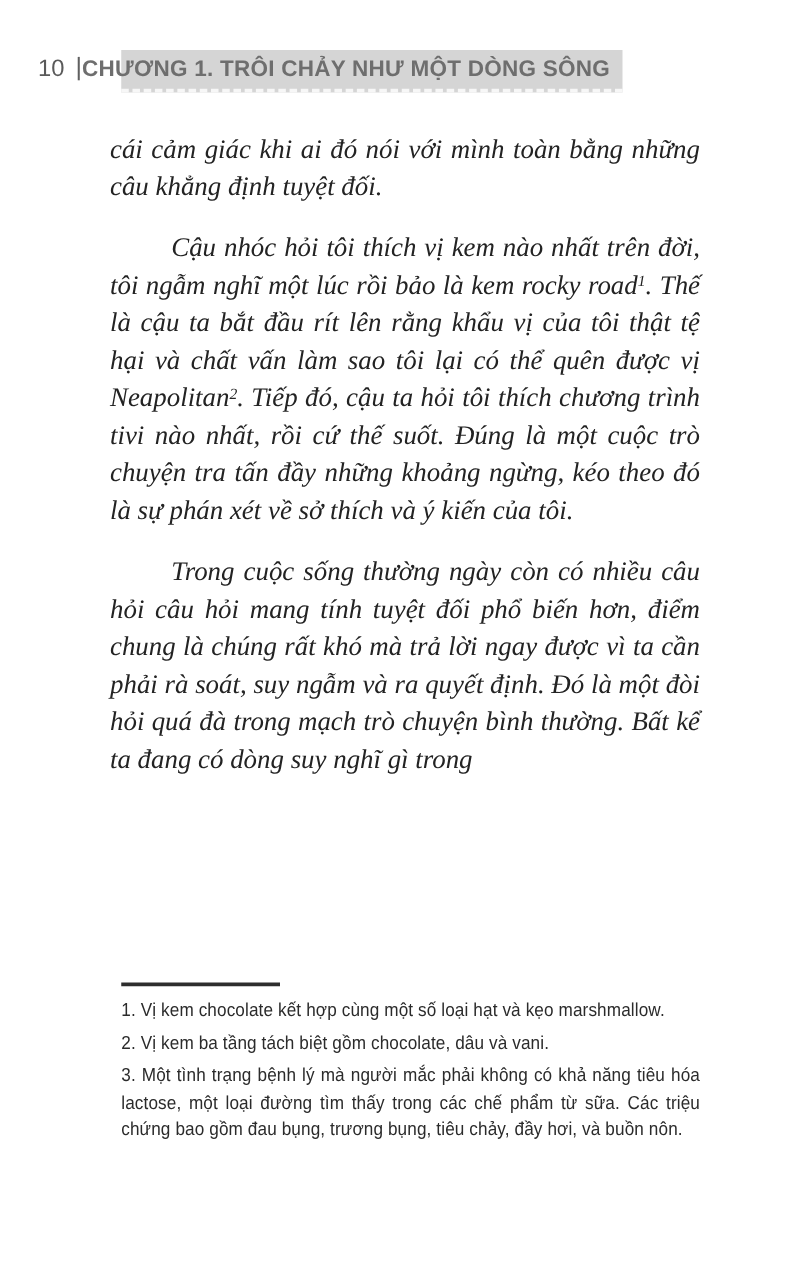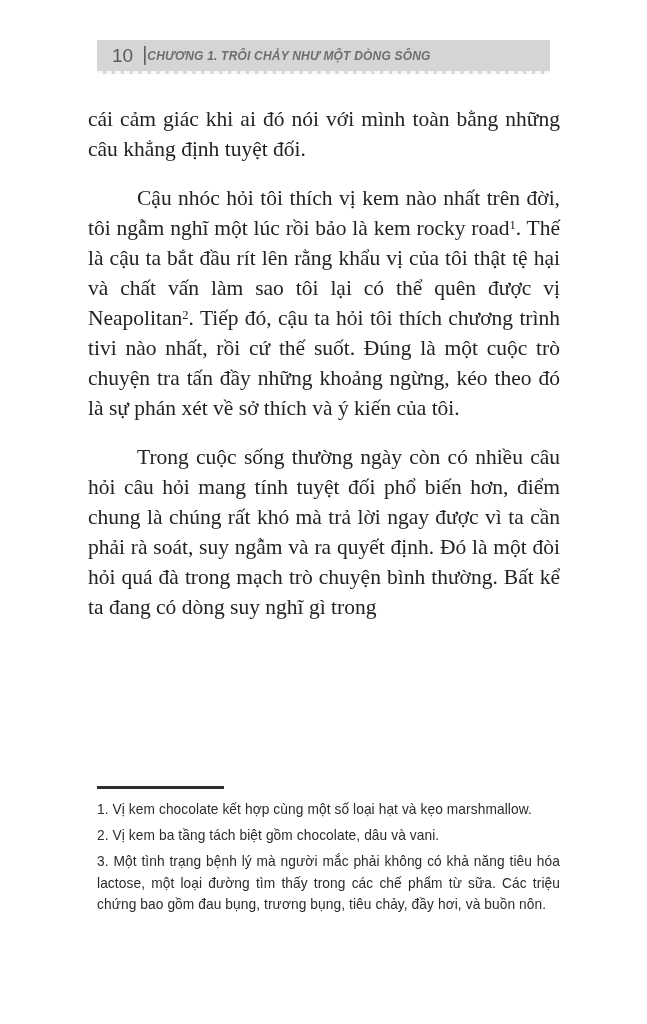--- a/index.html
+++ b/index.html
@@ -19,66 +19,65 @@
     margin: 0 auto;
     background: var(--page-bg);
     overflow: hidden;
   }
 
   
   .header-bar {
     position: absolute;
     left: 97px;
     top: 40px;
-    width: 453px;
+    width: 401px;
     height: 34px;
     box-sizing: border-box;
     background: var(--header-bar-bg);
     border-bottom: 3px dashed #f7f7f7; 
     display: flex;
     align-items: center;
-    justify-content: flex-start;
+    justify-content: flex-end;
     padding: 0 10px 0 15px;
     font-family: "Liberation Sans", "DejaVu Sans", sans-serif;
   }
   .page-num-group {
     display: flex;
     align-items: center;
     gap: 9px;
     color: var(--page-num-text);
     font-size: 19px;
   }
   .page-num-group .sep {
     font-weight: 400;
     font-size: 20px;
     color: #606060;
     transform: translateY(-1px);
   }
   .chapter-title {
-    font-size: 12px;
+    font-size: 18px;
     font-weight: bold;
     letter-spacing: 0.2px;
     color: var(--header-text);
     white-space: nowrap;
-    font-style: italic;
   }
 
   
   .body-text {
     position: absolute;
     left: 88px;
     top: 104px;
     width: 472px;
     font-family: "Liberation Serif", "DejaVu Serif", serif;
     font-size: 21.5px;
     line-height: 30px;
     color: var(--body-text);
     text-align: justify;
   }
-  .para { margin: 0 0 19px 0; }
+  .para { margin: 0 0 19px 0; font-style: italic; }
   .para.indent { text-indent: 49px; }
   .para sup {
     font-size: 0.58em;
     line-height: 0;
     position: relative;
     top: -0.45em;
     vertical-align: baseline;
   }
 
   

